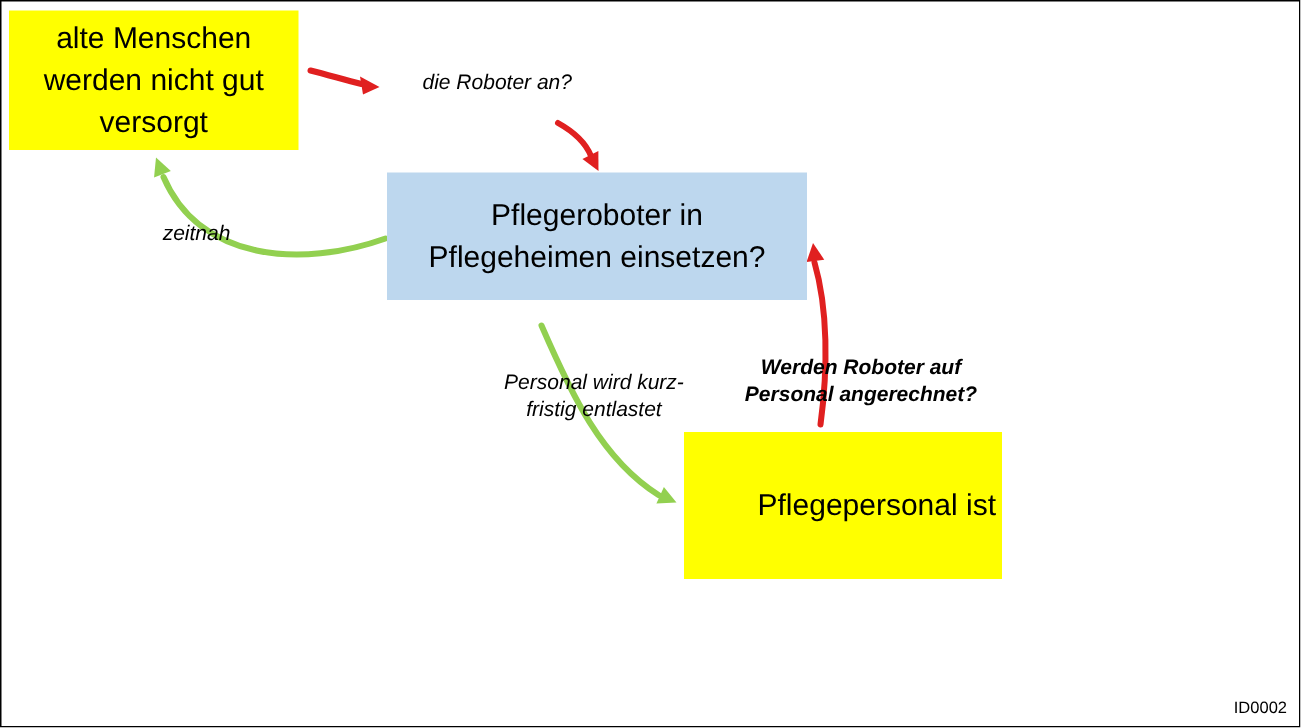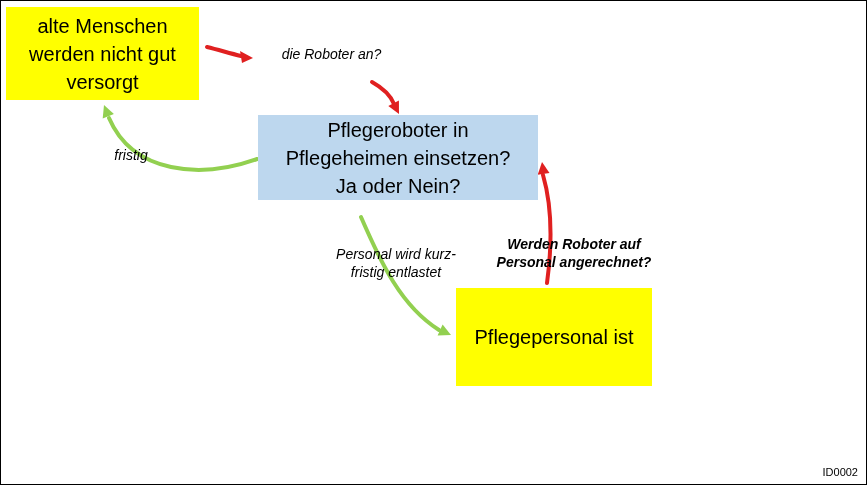--- a/index.html
+++ b/index.html
@@ -32,21 +32,21 @@
     justify-content: center;
     text-align: center;
     color: #000000;
     font-size: 20px;
     line-height: 1.4;
   }
   .node-yellow { background: #ffff00; }
   .node-blue   { background: #bdd7ee; }
   .node-top-left     { left: 5px;   top: 6px;   width: 193px; height: 93px; }
   .node-center       { left: 257px; top: 114px; width: 280px; height: 85px; }
-  .node-bottom-right { left: 455px; top: 287px; width: 196px; height: 98px; }
+  .node-bottom-right { left: 455px; top: 287px; width: 167px; height: 98px; padding-left: 45px; }
   .edge-label {
     position: absolute;
     text-align: center;
     font-style: italic;
     font-size: 14px;
     line-height: 1.3;
     color: #000000;
   }
   .label-acceptance { left: 243px; top: 44px;  width: 175px; }
   .label-care       { left: 60px;  top: 145px; width: 140px; }
@@ -86,33 +86,32 @@
 
   <div class="node node-yellow node-top-left">
     <div>alte Menschen</div>
     <div>werden nicht gut</div>
     <div>versorgt</div>
   </div>
 
   <div class="node node-blue node-center">
     <div>Pflegeroboter in</div>
     <div>Pflegeheimen einsetzen?</div>
-    <div>Ja oder Nein?</div>
   </div>
 
   <div class="node node-yellow node-bottom-right">
     <div>Pflegepersonal ist</div>
   </div>
 
   <div class="edge-label label-acceptance">
     <div>die Roboter an?</div>
   </div>
 
   <div class="edge-label label-care">
-    <div>fristig</div>
+    <div>zeitnah</div>
   </div>
 
   <div class="edge-label label-relief">
     <div>Personal wird kurz-</div>
     <div>fristig entlastet</div>
   </div>
 
   <div class="edge-label label-offset">
     <div>Werden Roboter auf</div>
     <div>Personal angerechnet?</div>

